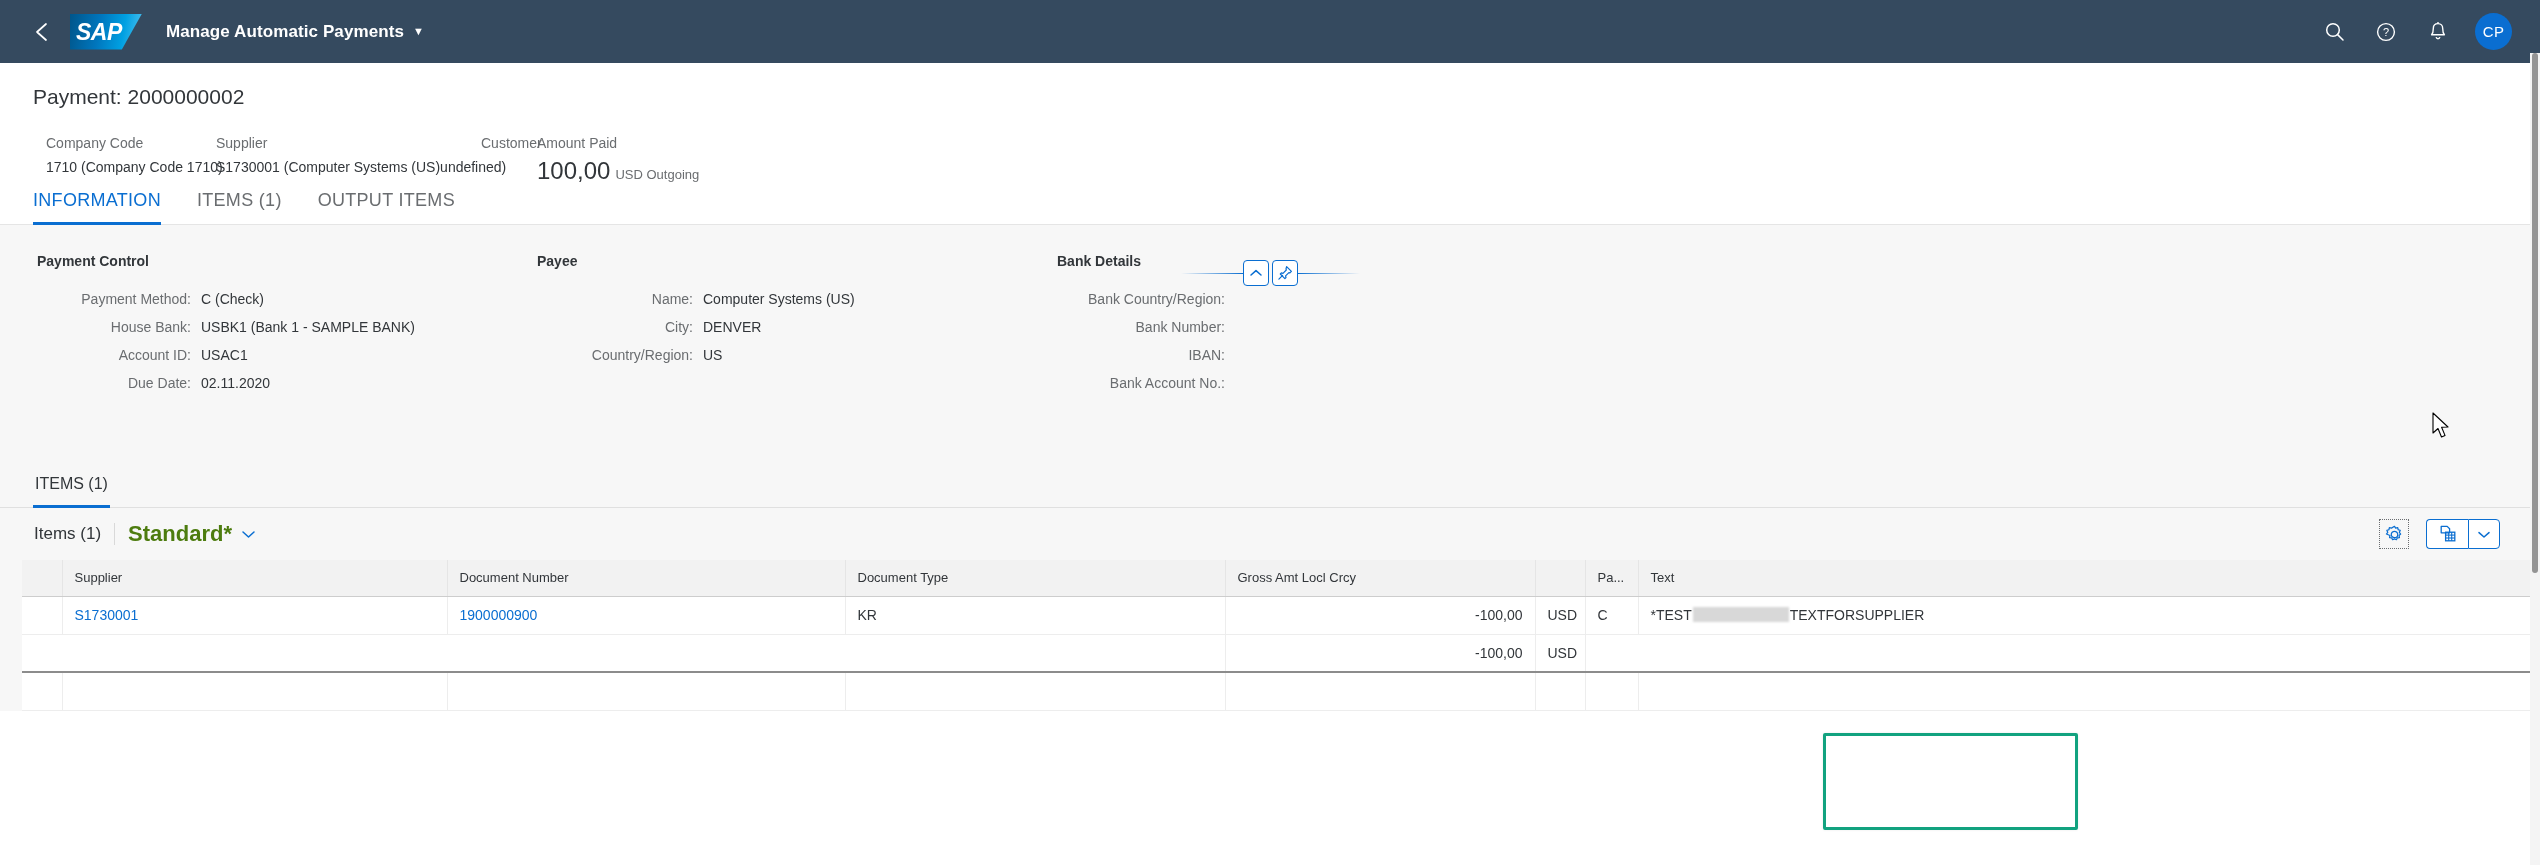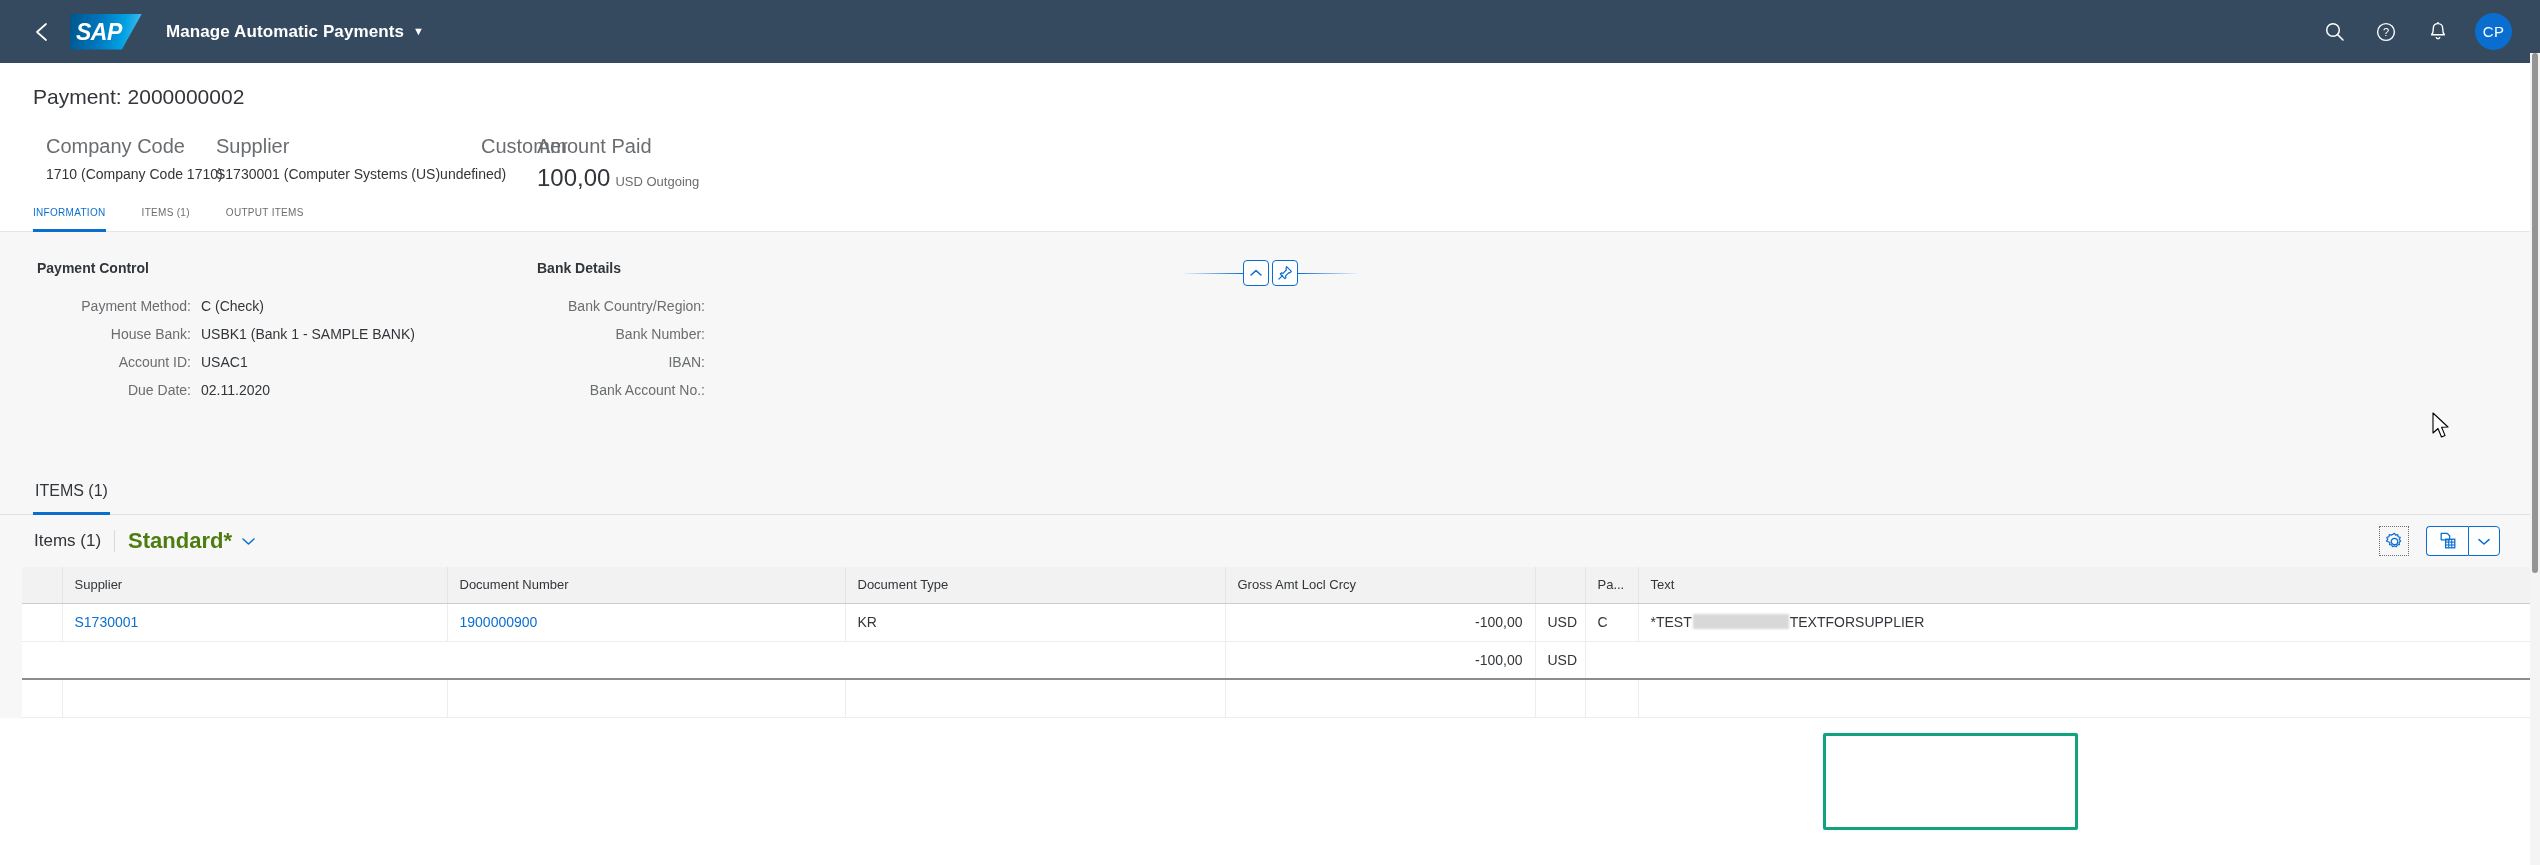--- a/index.html
+++ b/index.html
@@ -54,21 +54,21 @@
 
   
   .obj-header { background: #fff; padding: 0 0 0 0; position: relative; }
   .obj-title {
     font-size: 21px; color: #32363a; padding: 22px 0 0 33px; font-weight: normal;
   }
   .facts {
     display: flex; padding: 26px 0 0 46px; align-items: flex-start;
   }
   .fact { margin-right: 0; }
-  .fact-label { font-size: 20px; color: #6a6d70; margin-bottom: 8px; white-space: nowrap; }
+  .fact-label { font-size: 14px; color: #6a6d70; margin-bottom: 8px; white-space: nowrap; }
   .fact-value { font-size: 14px; color: #32363a; white-space: nowrap; }
   .fact-amount { font-size: 24px; color: #32363a; line-height: 1; }
   .fact-amount .unit { font-size: 13px; color: #6a6d70; margin-left: 5px; vertical-align: baseline; }
 
   .f-company { width: 170px; }
   .f-supplier { width: 265px; }
   .f-customer { width: 56px; }
   .f-amount { }
 
   
@@ -87,21 +87,21 @@
     cursor: pointer; pointer-events: auto;
   }
   .hdr-btn + .hdr-btn { margin-left: 3px; }
 
   
   .tabbar {
     display: flex; align-items: flex-end; padding: 0 0 0 33px; height: 42px;
     background: #fff; border-bottom: 1px solid #e5e5e5;
   }
   .tab {
-    font-size: 10px; color: #6a6d70; padding: 0 0 11px 0; margin-right: 36px;
+    font-size: 18px; color: #6a6d70; padding: 0 0 11px 0; margin-right: 36px;
     cursor: pointer; letter-spacing: 0.3px; border-bottom: 3px solid transparent;
     position: relative; top: 1px;
   }
   .tab.active { color: #0a6ed1; border-bottom-color: #0a6ed1; }
 
   
   .content { background: #f7f7f7; padding-top: 0; }
   .form-block {
     display: flex; padding: 28px 0 0 0; background: #f7f7f7; height: 240px;
   }
@@ -304,20 +304,35 @@
         <div class="frow">
           <div class="flabel">Account ID:</div>
           <div class="fval">USAC1</div>
         </div>
         <div class="frow">
           <div class="flabel">Due Date:</div>
           <div class="fval">02.11.2020</div>
         </div>
       </div>
 
+      <div class="fgroup g2">
+        <div class="fgroup-title">Payee</div>
+        <div class="frow">
+          <div class="flabel">Name:</div>
+          <div class="fval">Computer Systems (US)</div>
+        </div>
+        <div class="frow">
+          <div class="flabel">City:</div>
+          <div class="fval">DENVER</div>
+        </div>
+        <div class="frow">
+          <div class="flabel">Country/Region:</div>
+          <div class="fval">US</div>
+        </div>
+      </div>
 
       <div class="fgroup g3">
         <div class="fgroup-title">Bank Details</div>
         <div class="frow">
           <div class="flabel">Bank Country/Region:</div>
           <div class="fval"></div>
         </div>
         <div class="frow">
           <div class="flabel">Bank Number:</div>
           <div class="fval"></div>

